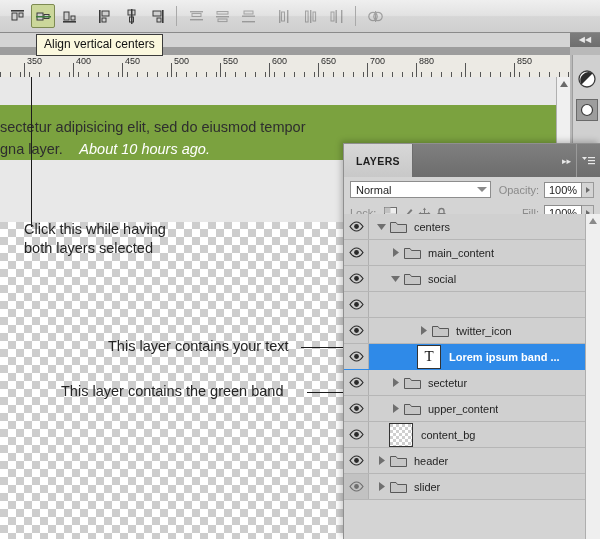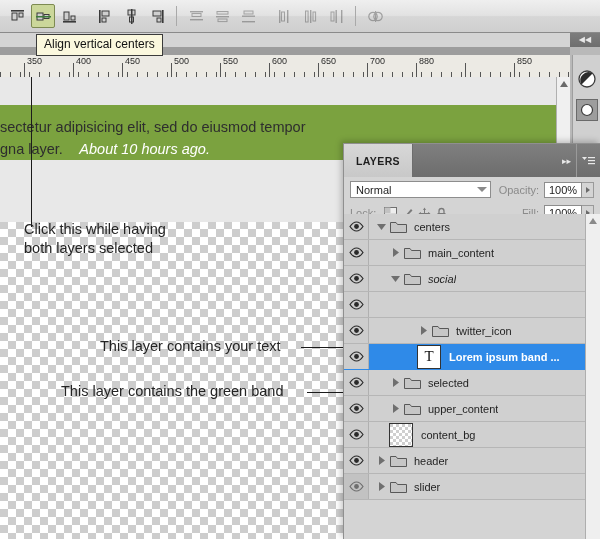--- a/index.html
+++ b/index.html
@@ -428,21 +428,21 @@
   <div id="band-below" class="abs"></div>
 
   <div id="guide-line" class="abs"></div>
 
   <div class="abs" style="left:24px;top:143px;">
     <div class="annot">Click this while having</div>
     <div class="annot">both layers selected</div>
   </div>
   <div class="leader-v abs" style="left:31px;top:30px;height:120px;"></div>
 
-  <div class="annot abs" style="left:100px;top:260px;">This layer contains your text</div>
+  <div class="annot abs" style="left:108px;top:260px;">This layer contains your text</div>
   <div class="leader abs" style="left:301px;top:270px;width:56px;"></div>
 
   <div class="annot abs" style="left:61px;top:305px;">This layer contains the green band</div>
   <div class="leader abs" style="left:307px;top:315px;width:50px;"></div>
 
 </div>
 
 <div id="canvas-scroll-v" class="abs">
   <div class="scroll-arrow">
     <svg width="8" height="6" viewBox="0 0 8 6">
@@ -585,21 +585,21 @@
           <span class="layer-name">main_content</span>
         </div>
       </div>
       <div class="layer-row">
         <div class="eye-cell">
           <svg width="15" height="11" viewBox="0 0 15 11">
             <path d="M7.5 1 C11 1 14 5.5 14 5.5 C14 5.5 11 10 7.5 10 C4 10 1 5.5 1 5.5 C1 5.5 4 1 7.5 1 Z" fill="none" stroke="#2a2a2a" stroke-width="1.2"></path>
             <circle cx="7.5" cy="5.5" r="2.4" fill="#2a2a2a"></circle>
           </svg>
         </div>
-        <div class="row-body" style="padding-left: 20px; font-style: italic;">
+        <div class="row-body" style="padding-left: 20px;">
           <div class="twisty">
             <svg width="9" height="9" viewBox="0 0 9 9">
               <path d="M0 2 L9 2 L4.5 8 Z" fill="#6f6f6f"></path>
             </svg>
           </div>
           <svg class="folder-ico" viewBox="0 0 17 13">
             <path d="M0.5 2.5 L6 2.5 L7.5 4.5 L16.5 4.5 L16.5 12.5 L0.5 12.5 Z" fill="#c6c6c6" stroke="#585858" stroke-width="1"></path>
           </svg>
           <span class="layer-name">social</span>
         </div>
@@ -654,21 +654,21 @@
         </div>
         <div class="row-body" style="padding-left: 20px;">
           <div class="twisty">
             <svg width="9" height="9" viewBox="0 0 9 9">
               <path d="M2 0 L8 4.5 L2 9 Z" fill="#6f6f6f"></path>
             </svg>
           </div>
           <svg class="folder-ico" viewBox="0 0 17 13">
             <path d="M0.5 2.5 L6 2.5 L7.5 4.5 L16.5 4.5 L16.5 12.5 L0.5 12.5 Z" fill="#c6c6c6" stroke="#585858" stroke-width="1"></path>
           </svg>
-          <span class="layer-name">selected</span>
+          <span class="layer-name">sectetur</span>
         </div>
       </div>
       <div class="layer-row">
         <div class="eye-cell">
           <svg width="15" height="11" viewBox="0 0 15 11">
             <path d="M7.5 1 C11 1 14 5.5 14 5.5 C14 5.5 11 10 7.5 10 C4 10 1 5.5 1 5.5 C1 5.5 4 1 7.5 1 Z" fill="none" stroke="#2a2a2a" stroke-width="1.2"></path>
             <circle cx="7.5" cy="5.5" r="2.4" fill="#2a2a2a"></circle>
           </svg>
         </div>
         <div class="row-body" style="padding-left: 20px;">

